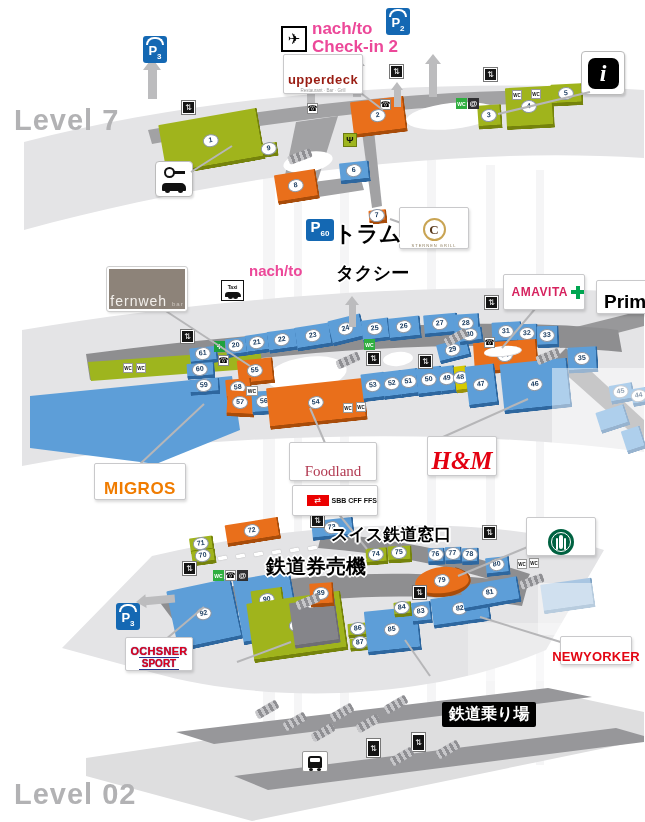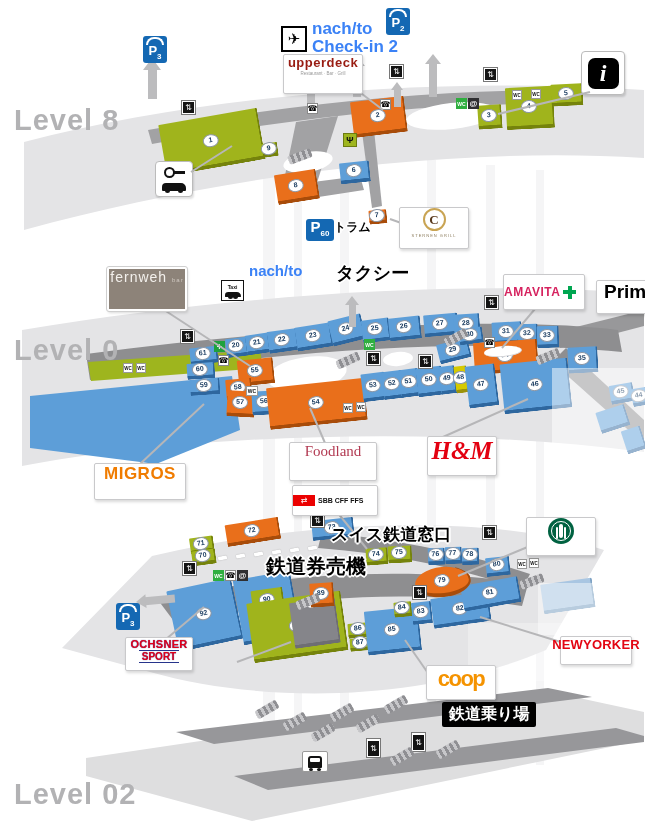--- a/index.html
+++ b/index.html
@@ -69,21 +69,21 @@
   .pl{font-size:13px;font-weight:700;line-height:12px}
   .pl sub{font-size:8px}
   .ic-psign.wide{width:28px;height:22px}
   .ic-psign.wide .pl{font-size:15px}
 
   .arrowc{position:absolute;width:0;height:0;transform-origin:0 0;z-index:6}
   .arrowc i{position:absolute;display:block}
 
   .cob{position:absolute;background:#fff;border:1px solid #c9c9cb;border-radius:2px;z-index:40;
        box-shadow:1px 2px 3px rgba(0,0,0,.15);display:flex;flex-direction:column;
-       align-items:center;justify-content:flex-start;text-align:center}
+       align-items:center;justify-content:flex-end;text-align:center}
   #upperdeck{left:283px;top:54px;width:78px;height:38px}
   .ud-name{color:#991c12;font-weight:700;font-size:13px;letter-spacing:.5px}
   .ud-sub{color:#999;font-size:4.5px;margin-top:1px}
   #sternen{left:399px;top:207px;width:68px;height:40px}
   .cring{width:19px;height:19px;border-radius:50%;border:2px solid #c9a453;display:flex;align-items:center;
          justify-content:center;color:#5a3a1e;font-family:"Liberation Serif",serif;font-weight:700;font-size:13px}
   .st-name{font-size:4px;letter-spacing:1px;color:#8a7a5a;margin-top:2px}
   #fernweh{left:107px;top:267px;width:76px;height:40px;background:#8d8379;border:2px solid #fff;
            outline:1px solid #cfcfcf}
   .fw-name{color:#f3f0ec;font-size:14px;letter-spacing:1px}
@@ -113,27 +113,27 @@
   .och-1{color:#e2001a;font-weight:800;font-size:11px;letter-spacing:.3px;text-shadow:0 0 1px #26348b}
   .och-2{color:#e2001a;font-weight:800;font-size:10px;border-top:1.5px solid #26348b;
          border-bottom:1.5px solid #26348b;padding:0 3px;text-shadow:0 0 1px #26348b}
   #checkin3{left:192px;top:659px;width:102px;height:27px}
   .ci3-t{font-size:17px;font-weight:800;color:#000}
   #newyorker{left:560px;top:636px;width:70px;height:27px}
   .ny-t{color:#e30613;font-weight:700;font-size:13px;letter-spacing:.2px}
   #coop{left:426px;top:665px;width:68px;height:33px}
   .coop-t{color:#f59300;font-weight:800;font-size:22px;letter-spacing:-1.5px}
 
-  .txtlbl{position:absolute;z-index:40;color:#3b82f6;font-weight:800;line-height:1.08}
+  .txtlbl{position:absolute;z-index:40;color:#ec4899;font-weight:800;line-height:1.08}
   #ci2t{left:312px;top:20px;font-size:17px}
   #arr2t{left:249px;top:263px;font-size:15px}
   .jp{position:absolute;z-index:50;font-weight:700;color:#000;
       text-shadow:-1px -1px 0 #fff,1px -1px 0 #fff,-1px 1px 0 #fff,1px 1px 0 #fff,
                   -2px 0 0 #fff,2px 0 0 #fff,0 -2px 0 #fff,0 2px 0 #fff}
-  #jp-tram{left:334px;top:219px;font-size:12px}
+  #jp-tram{left:334px;top:219px;font-size:22px}
   #jp-taxi{left:336px;top:261px;font-size:18px}
   #jp-window{left:331px;top:523px;font-size:17px}
   #jp-machine{left:266px;top:553px;font-size:20px}
   #jp-platform{left:442px;top:702px;font-size:16px;background:#000;color:#fff;padding:2px 7px;
                border-radius:2px;text-shadow:none;z-index:50}
   .fade{position:absolute;pointer-events:none;z-index:22}
   #f1{left:552px;top:368px;width:93px;height:95px;background:rgba(255,255,255,.5)}
   #f2{left:538px;top:583px;width:85px;height:52px;background:rgba(255,255,255,.45)}
   #f3{left:468px;top:623px;width:150px;height:58px;background:rgba(255,255,255,.3)}
 </style>
@@ -164,22 +164,21 @@
       <path d="M322,532 C400,540 470,554 530,574 L522,590 C460,568 396,554 318,548 Z" fill="#8e8e90"></path>
       <path d="M86,758 L542,690 L644,712 L644,740 L252,821 L86,776 Z" fill="#dededf"></path>
       <path d="M176,732 L548,688 L592,697 L214,744 Z" fill="#97979a"></path>
       <path d="M234,776 L616,728 L644,736 L644,742 L268,790 Z" fill="#97979a"></path>
       <ellipse cx="308" cy="162" rx="25" ry="10" transform="rotate(-10 308 162)" fill="#fff"></ellipse>
       <ellipse cx="452" cy="116" rx="46" ry="13" transform="rotate(-6 452 116)" fill="#fff"></ellipse>
       <ellipse cx="307" cy="374" rx="40" ry="17" transform="rotate(-8 307 374)" fill="#fff"></ellipse>
       <ellipse cx="398" cy="359" rx="15" ry="7" transform="rotate(-6 398 359)" fill="#fff"></ellipse>
     </svg>
 
-  <div class="lvl" id="lvl1">Level 8</div>
-  <div class="lvl" id="lvl0">Level 0</div>
+  <div class="lvl" id="lvl1">Level 7</div>
   <div class="lvl" id="lvl02">Level 02</div>
 
   <div id="blocks">
       <div class="blk c-g" style="left: 162px; top: 116px; width: 100px; height: 52px; transform: rotate(-10deg);">
         <span class="bdg">1</span>
       </div>
       <div class="blk c-g" style="left: 262px; top: 143px; width: 16px; height: 14px; transform: rotate(-8deg);">
         <span class="bdg">9</span>
       </div>
       <div class="blk c-o" style="left: 352px; top: 99px; width: 54px; height: 36px; transform: rotate(-7deg);">
@@ -589,22 +588,19 @@
   <div class="cob" id="starbucks">
     <span class="siren"></span>
   </div>
   <div class="cob" id="ochsner">
     <span class="och-1">OCHSNER</span>
     <span class="och-2">SPORT</span>
   </div>
   <div class="cob" id="newyorker">
     <span class="ny-t">NEWYORKER</span>
   </div>
-  <div class="cob" id="coop">
-    <span class="coop-t">coop</span>
-  </div>
 
   <div class="jp" id="jp-tram">トラム</div>
   <div class="jp" id="jp-taxi">タクシー</div>
   <div class="jp" id="jp-window">スイス鉄道窓口</div>
   <div class="jp" id="jp-machine">鉄道券売機</div>
   <div class="jp" id="jp-platform">鉄道乗り場</div>
 </div>
 
 </body></html>

